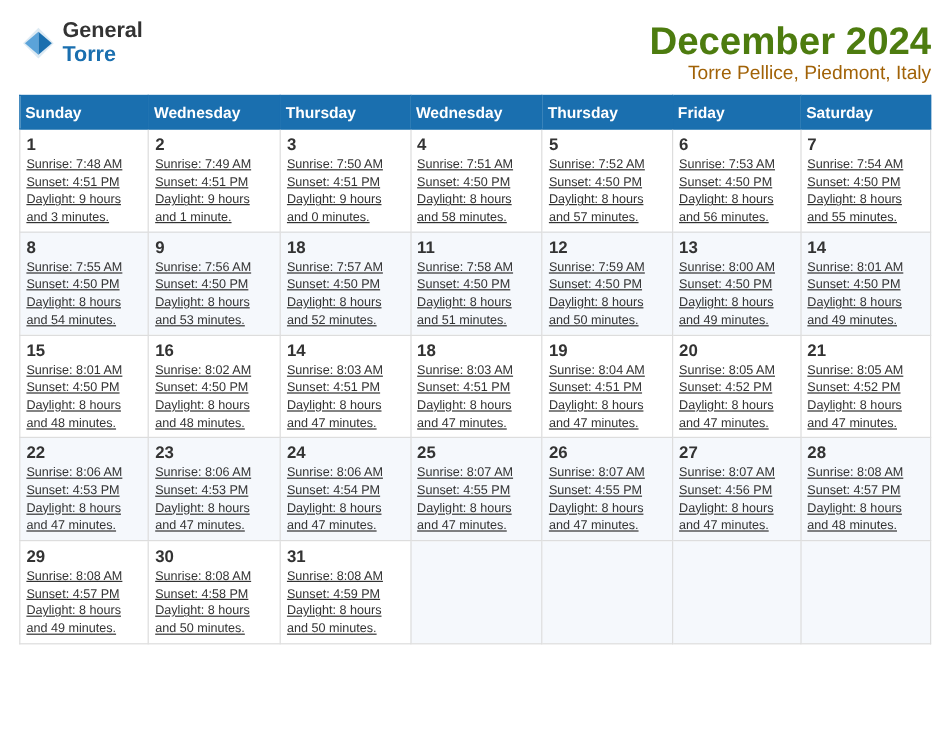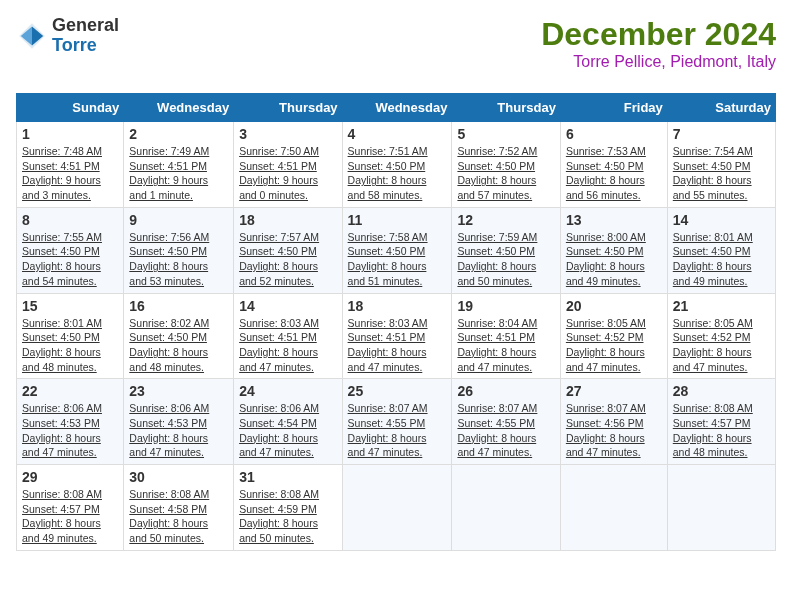--- a/index.html
+++ b/index.html
@@ -7,21 +7,21 @@
       font-family: Arial, sans-serif;
       background: #fff;
       width: 792px;
       min-height: 612px;
       padding: 16px;
     }
     .header-area {
       display: flex;
       justify-content: space-between;
       align-items: flex-start;
-      margin-bottom: 22px;
+      margin-bottom: 8px;
     }
     .logo {
       display: flex;
       align-items: center;
     }
     .logo-text {
       display: flex;
       flex-direction: column;
       line-height: 1.1;
     }
@@ -43,32 +43,32 @@
     .title-area {
       text-align: right;
     }
     .month-title {
       font-size: 32px;
       font-weight: bold;
       color: #4d7c0f;
     }
     .location-title {
       font-size: 16px;
-      color: #a21caf;
+      color: #a16207;
     }
     .calendar-table {
       width: 100%;
       border-collapse: collapse;
       font-size: 11px;
     }
     .calendar-table th {
       background-color: #1a6faf;
       color: #fff;
       padding: 6px 4px;
-      text-align: right;
+      text-align: left;
       font-size: 13px;
       font-weight: bold;
       border: 1px solid #1a6faf;
     }
     .calendar-table td {
       vertical-align: top;
       padding: 4px 5px;
       border: 1px solid #ddd;
       width: 113px;
       min-height: 80px;

